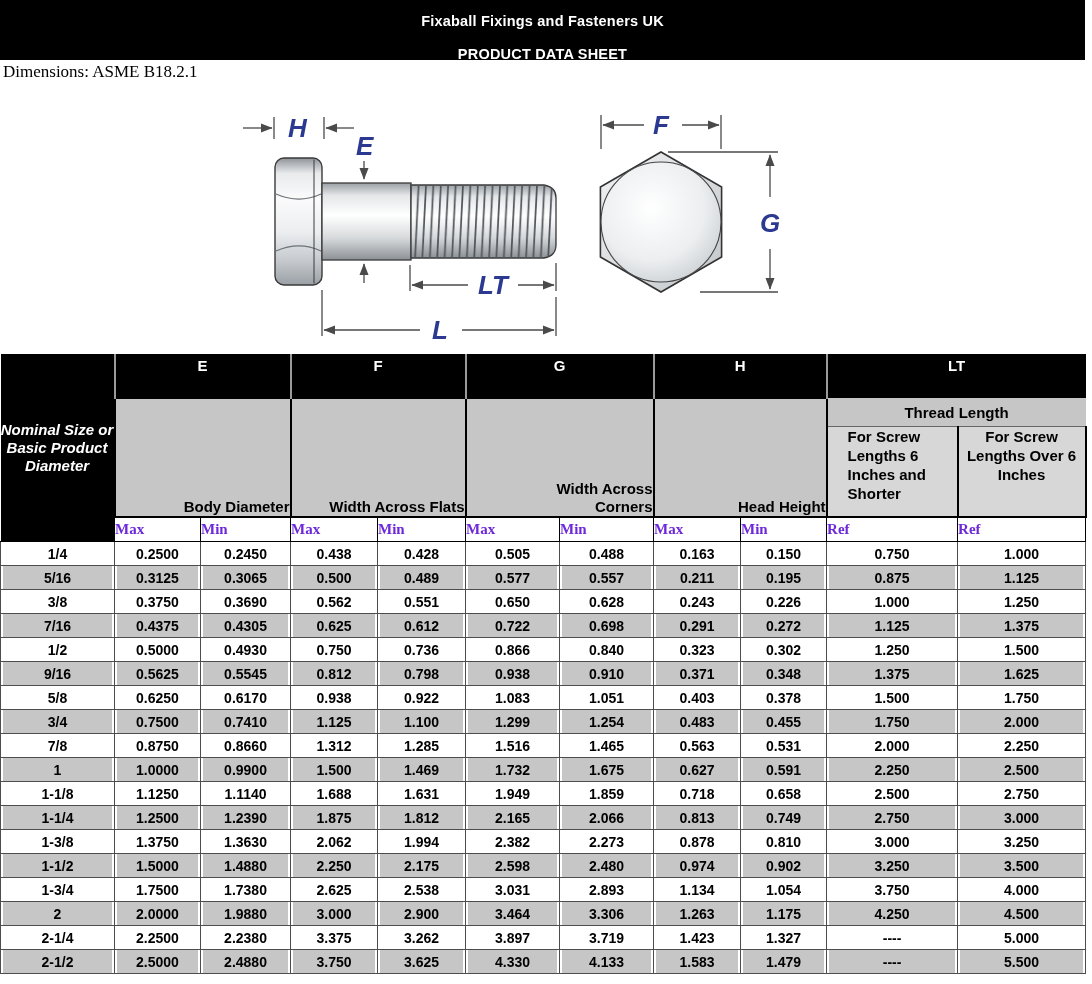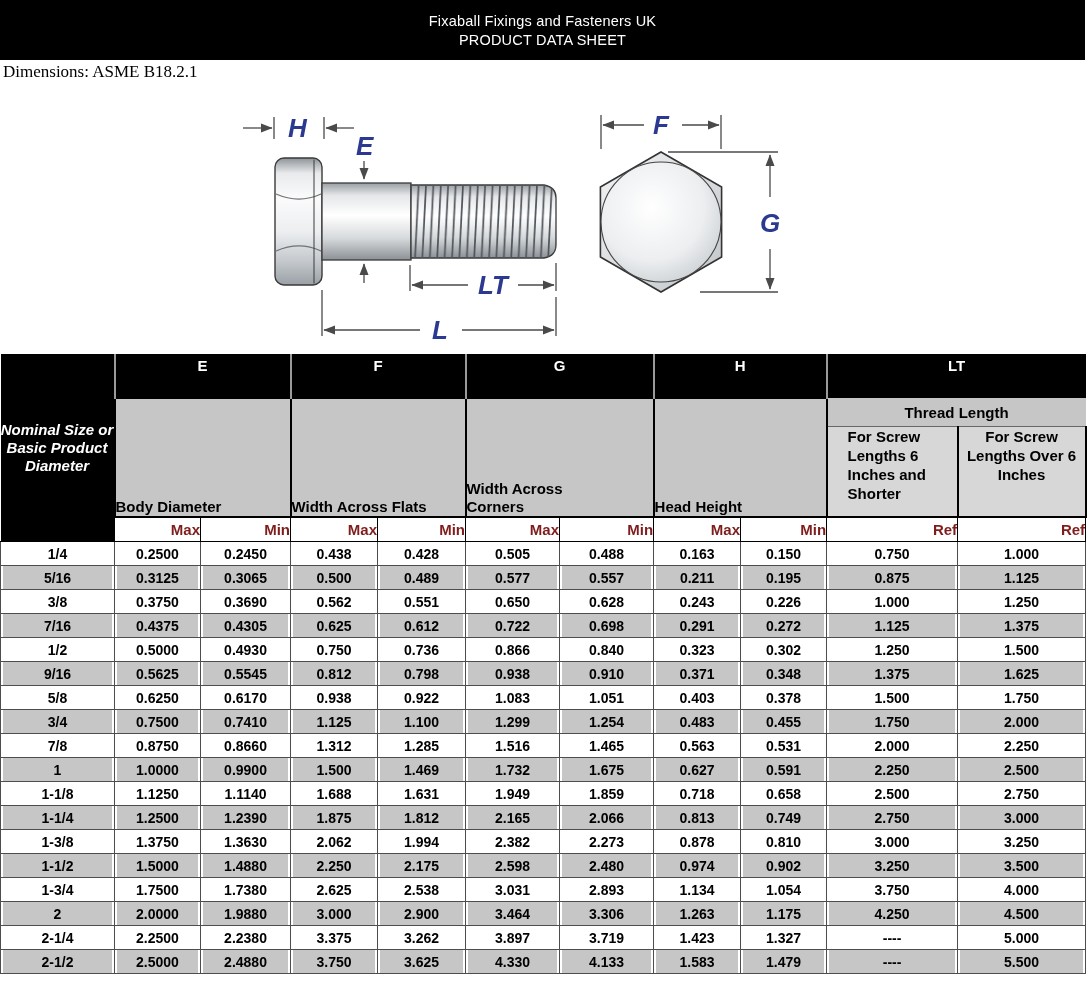--- a/index.html
+++ b/index.html
@@ -2,21 +2,21 @@
 <html><head>
 <meta charset="utf-8">
 <style>
   html,body{margin:0;padding:0;background:#fff;}
   body{width:1092px;height:984px;overflow:hidden;font-family:"Liberation Sans",sans-serif;}
   .page{position:relative;width:1092px;height:984px;background:#fff;}
 
   
   .band{width:1085px;height:60px;background:#000;color:#fff;text-align:center;
         display:flex;flex-direction:column;justify-content:center;gap:1px;}
-  .band div{font-size:14.5px;font-weight:normal;line-height:18px;letter-spacing:.2px;}
+  .band div{font-size:14.5px;font-weight:bold;line-height:18px;letter-spacing:.2px;margin-top:14px;}
 
   
   .dims-note{height:25px;font-family:"Liberation Serif",serif;font-size:17px;color:#000;
              padding:2px 15px 0 3px;box-sizing:border-box;}
 
   
   .drawing{width:1092px;height:269px;position:relative;}
   .dimlabel{font-family:"Liberation Sans",sans-serif;font-weight:bold;font-style:italic;
             font-size:26px;}
 
@@ -24,33 +24,33 @@
   table.spec{border-collapse:collapse;table-layout:fixed;width:1085px;
              font-family:"Liberation Sans",sans-serif;}
   table.spec th,table.spec td{padding:0;overflow:hidden;}
 
   th.corner{background:#000;color:#fff;font-size:15px;font-weight:bold;line-height:18px;
             text-align:center;vertical-align:middle;border-bottom:1px solid #000;font-style:italic;}
   tr.r-letters th.letter{background:#000;color:#fff;font-size:15px;font-weight:bold;
             height:40px;text-align:center;vertical-align:top;padding-top:3px;
             border-left:2px solid #9a9a9a;}
   th.glabel{background:#c6c6c6;border:2px solid #000;font-size:15px;font-weight:bold;
-            color:#000;text-align:left;vertical-align:bottom;padding-bottom:2px;}
+            color:#000;text-align:right;vertical-align:bottom;padding-bottom:2px;}
   th.glabel span{display:inline-block;line-height:18px;}
   .wnarrow{max-width:110px;}
   .wmid{max-width:130px;}
   .wwide{max-width:176px;}
   th.tl{background:#c6c6c6;border-left:2px solid #000;border-bottom:1px solid #666;
         height:28px;font-size:15px;font-weight:bold;text-align:center;vertical-align:middle;}
   th.screw{background:#d7d7d7;border:2px solid #000;border-top:none;height:89px;
            font-size:15px;font-weight:bold;text-align:center;vertical-align:top;
            padding:4px 8px 0 8px;line-height:19px;}
   th.screw.left{text-align:left;padding-left:20px;}
-  tr.r-maxmin th{background:#fff;color:#7f1d1d;font-size:15px;font-weight:bold;height:23px;
-           border:1px solid #000;text-align:right;vertical-align:middle;}
+  tr.r-maxmin th{background:#fff;color:#6d28d9;font-size:15px;font-weight:bold;height:23px;
+           border:1px solid #000;text-align:left;vertical-align:middle;font-family:Liberation Serif, serif;}
 
   tbody td{height:23px;font-size:14px;font-weight:bold;color:#000;text-align:center;
            vertical-align:middle;border:1px solid #4d4d4d;}
   tbody tr.white td{background:#fff;}
   tbody tr.gray td{background:#c6c6c6;box-shadow:inset 2px 0 0 #fff, inset -2px 0 0 #fff;}
 </style>
 </head>
 <body>
 
 <div class="page">

